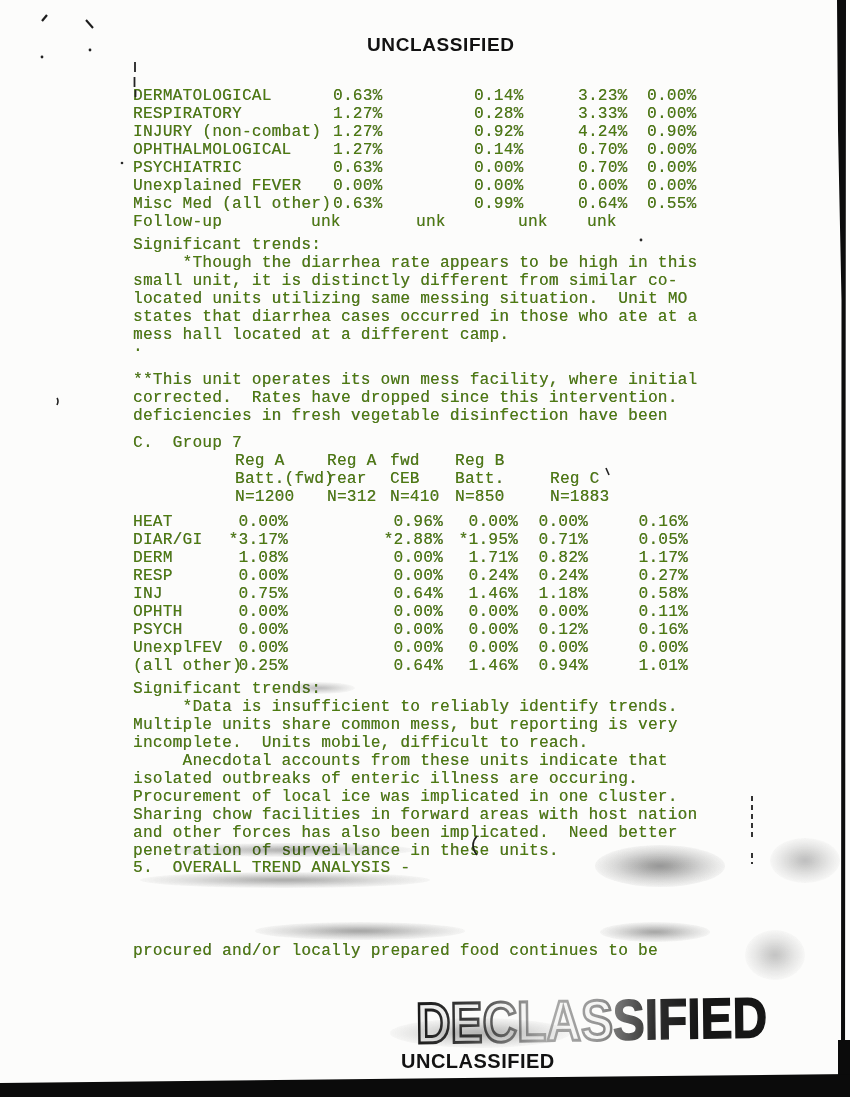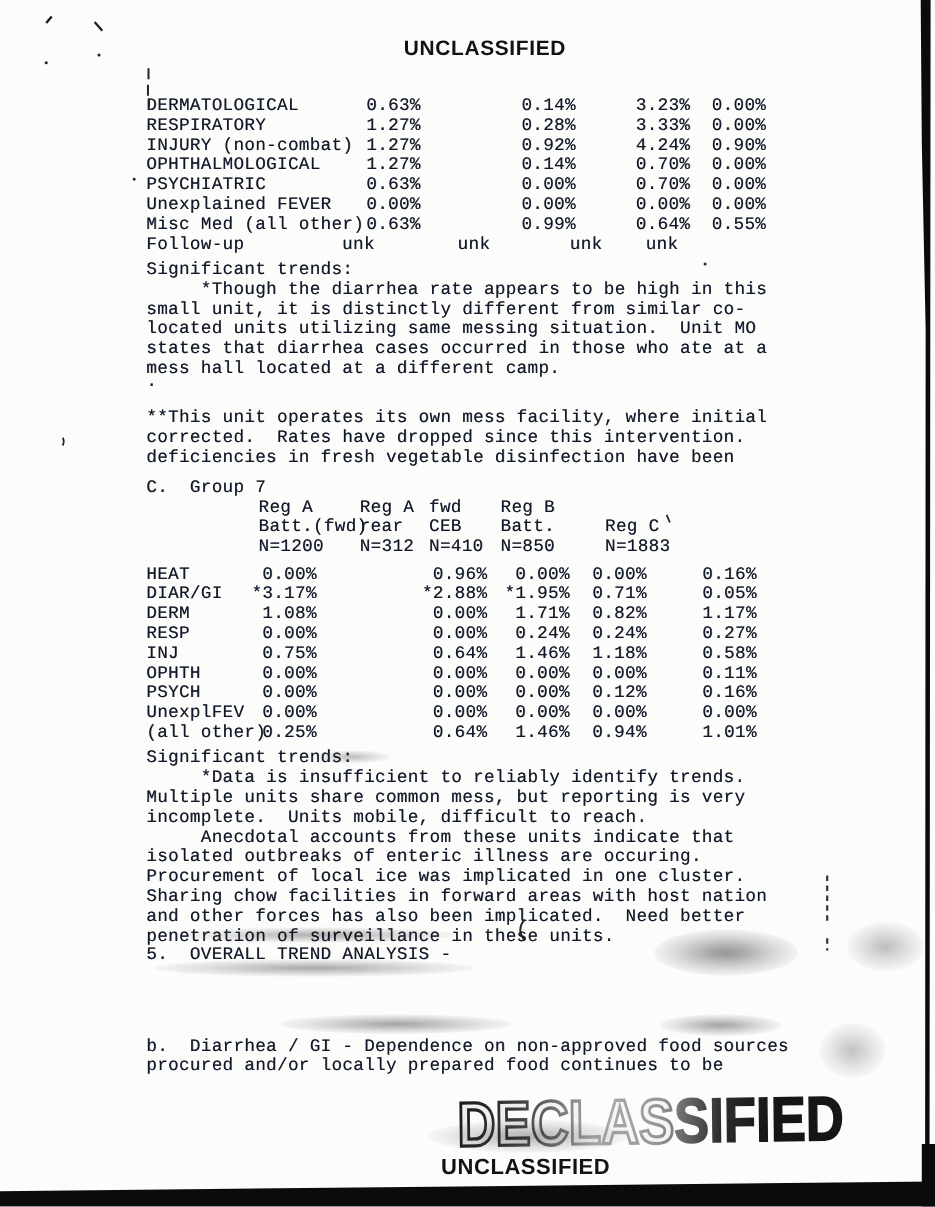--- a/index.html
+++ b/index.html
@@ -3,21 +3,21 @@
 <meta charset="utf-8">
 <style>
   html,body{margin:0;padding:0;}
   body{
     width:850px;height:1097px;position:relative;overflow:hidden;
     background:#fcfcfb;color:#161616;
     font-family:"Liberation Mono","DejaVu Sans Mono",monospace;
   }
   .mono-block{
     position:absolute;font-size:16px;line-height:18px;letter-spacing:0.3px;
-    white-space:pre;color:#0f172a;
+    white-space:pre;color:#4d7c0f;
     text-shadow:0.3px 0 0 rgba(20,20,20,0.55);
   }
   .para > div{height:18px;}
   .tbl{left:0;top:0;width:850px;}
   .trow{position:relative;height:18px;}
   .cell{position:absolute;top:0;}
   .lbl{left:133px;}
   
   .t1-c0{left:333px}.t1-c1{left:474px}.t1-c2{left:578px}.t1-c3{left:647px}
   
@@ -64,21 +64,21 @@
 <div class="mono-block para" style="left:133px;top:371px"><div>**This unit operates its own mess facility, where initial</div><div>corrected.  Rates have dropped since this intervention.</div><div>deficiencies in fresh vegetable disinfection have been</div></div>
 
 <div class="mono-block" style="left:133px;top:434px">C.  Group 7</div>
 <div class="mono-block tbl" style="top:452px"><div class="trow"><span class="cell g3-h0">Reg A</span><span class="cell g3-h1">Reg A</span><span class="cell g3-h2">fwd</span><span class="cell g3-h3">Reg B</span></div><div class="trow"><span class="cell g3-h0">Batt.(fwd)</span><span class="cell g3-h1">rear</span><span class="cell g3-h2">CEB</span><span class="cell g3-h3">Batt.</span><span class="cell g3-h4">Reg C</span></div><div class="trow"><span class="cell g3-h0">N=1200</span><span class="cell g3-h1">N=312</span><span class="cell g3-h2">N=410</span><span class="cell g3-h3">N=850</span><span class="cell g3-h4">N=1883</span></div></div>
 <div class="mono-block tbl" style="top:513px"><div class="trow"><span class="cell lbl">HEAT</span><span class="cell g3-v0">0.00%</span><span class="cell g3-v1">0.96%</span><span class="cell g3-v2">0.00%</span><span class="cell g3-v3">0.00%</span><span class="cell g3-v4">0.16%</span></div><div class="trow"><span class="cell lbl">DIAR/GI</span><span class="cell g3-v0">*3.17%</span><span class="cell g3-v1">*2.88%</span><span class="cell g3-v2">*1.95%</span><span class="cell g3-v3">0.71%</span><span class="cell g3-v4">0.05%</span></div><div class="trow"><span class="cell lbl">DERM</span><span class="cell g3-v0">1.08%</span><span class="cell g3-v1">0.00%</span><span class="cell g3-v2">1.71%</span><span class="cell g3-v3">0.82%</span><span class="cell g3-v4">1.17%</span></div><div class="trow"><span class="cell lbl">RESP</span><span class="cell g3-v0">0.00%</span><span class="cell g3-v1">0.00%</span><span class="cell g3-v2">0.24%</span><span class="cell g3-v3">0.24%</span><span class="cell g3-v4">0.27%</span></div><div class="trow"><span class="cell lbl">INJ</span><span class="cell g3-v0">0.75%</span><span class="cell g3-v1">0.64%</span><span class="cell g3-v2">1.46%</span><span class="cell g3-v3">1.18%</span><span class="cell g3-v4">0.58%</span></div><div class="trow"><span class="cell lbl">OPHTH</span><span class="cell g3-v0">0.00%</span><span class="cell g3-v1">0.00%</span><span class="cell g3-v2">0.00%</span><span class="cell g3-v3">0.00%</span><span class="cell g3-v4">0.11%</span></div><div class="trow"><span class="cell lbl">PSYCH</span><span class="cell g3-v0">0.00%</span><span class="cell g3-v1">0.00%</span><span class="cell g3-v2">0.00%</span><span class="cell g3-v3">0.12%</span><span class="cell g3-v4">0.16%</span></div><div class="trow"><span class="cell lbl">UnexplFEV</span><span class="cell g3-v0">0.00%</span><span class="cell g3-v1">0.00%</span><span class="cell g3-v2">0.00%</span><span class="cell g3-v3">0.00%</span><span class="cell g3-v4">0.00%</span></div><div class="trow"><span class="cell lbl">(all other)</span><span class="cell g3-v0">0.25%</span><span class="cell g3-v1">0.64%</span><span class="cell g3-v2">1.46%</span><span class="cell g3-v3">0.94%</span><span class="cell g3-v4">1.01%</span></div></div>
 
 <div class="mono-block para" style="left:133px;top:680px"><div>Significant trends:</div><div>     *Data is insufficient to reliably identify trends.</div><div>Multiple units share common mess, but reporting is very</div><div>incomplete.  Units mobile, difficult to reach.</div><div>     Anecdotal accounts from these units indicate that</div><div>isolated outbreaks of enteric illness are occuring.</div><div>Procurement of local ice was implicated in one cluster.</div><div>Sharing chow facilities in forward areas with host nation</div><div>and other forces has also been implicated.  Need better</div><div>penetration of surveillance in these units.</div></div>
 
 <div class="mono-block" style="left:133px;top:859px">5.  OVERALL TREND ANALYSIS -</div>
 <div class="mono-block para" style="left:133px;top:890px"></div>
-<div class="mono-block para" style="left:133px;top:942px"><div>b.  Diarrhea / GI - Dependence on non-approved food sources</div><div>procured and/or locally prepared food continues to be</div></div>
+<div class="mono-block para" style="left:133px;top:942px"><div>procured and/or locally prepared food continues to be</div></div>
 
 <div class="stamp"><span class="stamp-outline">DECLAS</span><span class="stamp-solid">SIFIED</span></div>
 
 <div class="cls-mark cls-bottom">UNCLASSIFIED</div>
 
 <div class="blob" style="left:595px;top:845px;width:130px;height:42px"></div>
 <div class="blob" style="left:140px;top:872px;width:290px;height:16px;opacity:.8"></div>
 <div class="blob" style="left:255px;top:922px;width:210px;height:18px;opacity:.85"></div>
 <div class="blob" style="left:600px;top:922px;width:110px;height:20px;opacity:.85"></div>
 <div class="blob" style="left:390px;top:1018px;width:180px;height:30px;opacity:.7"></div>

